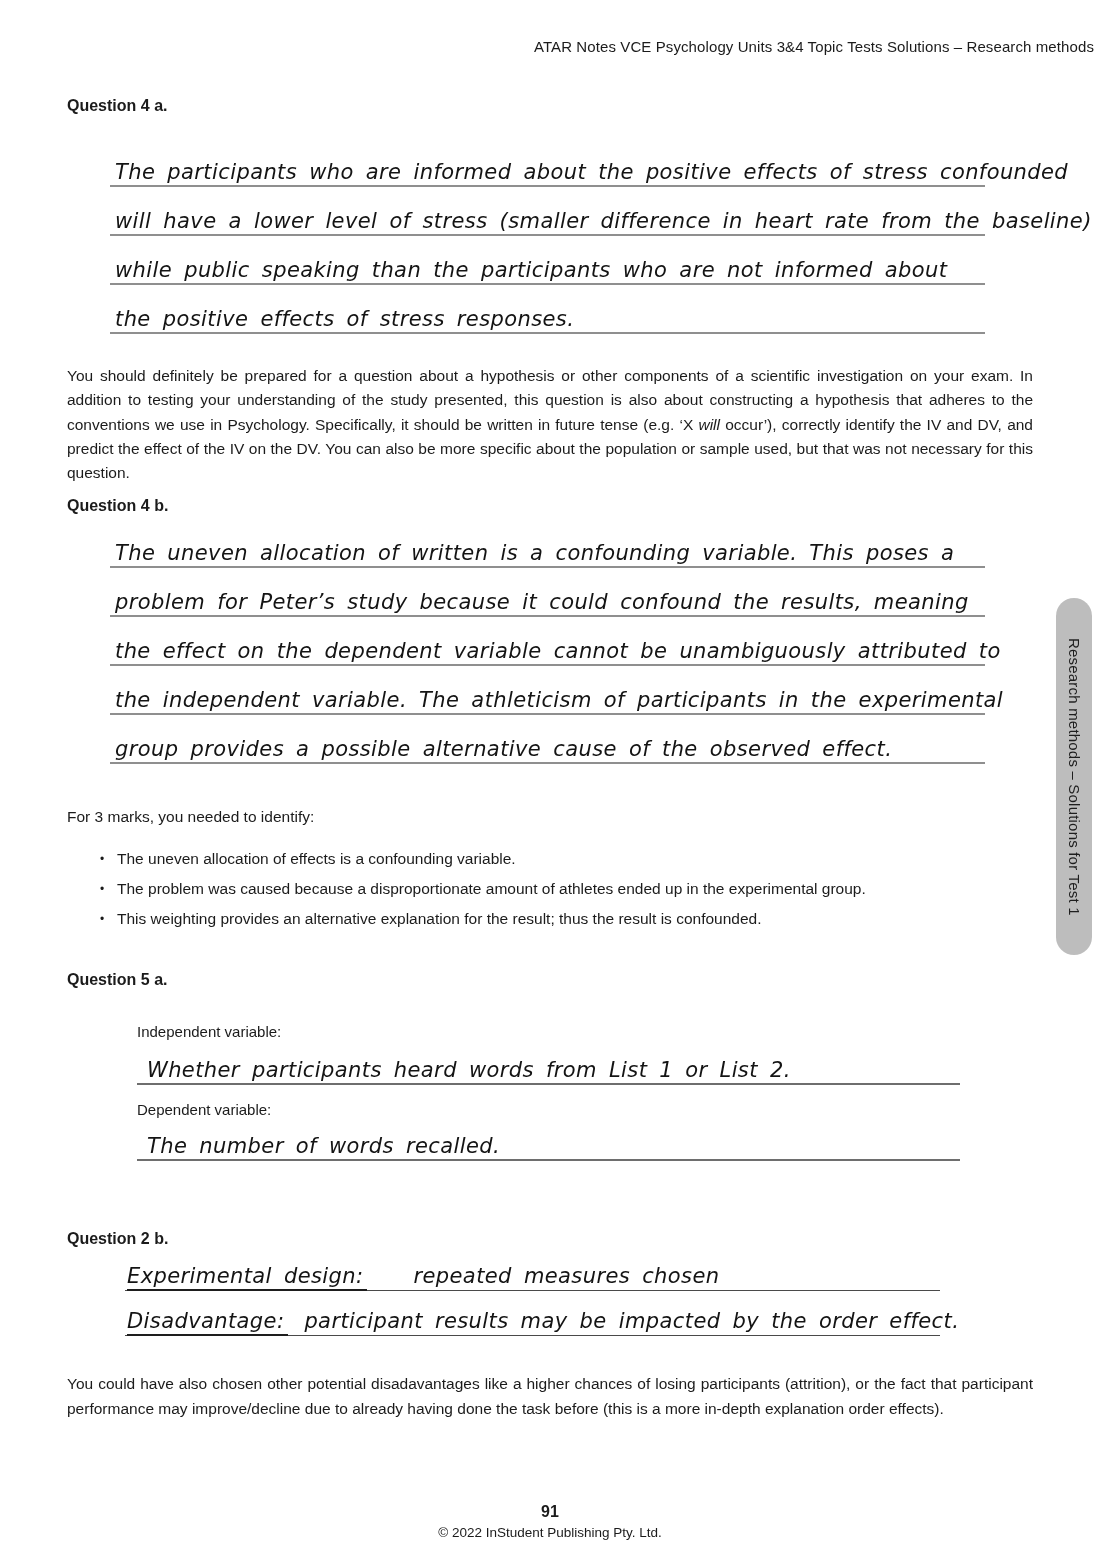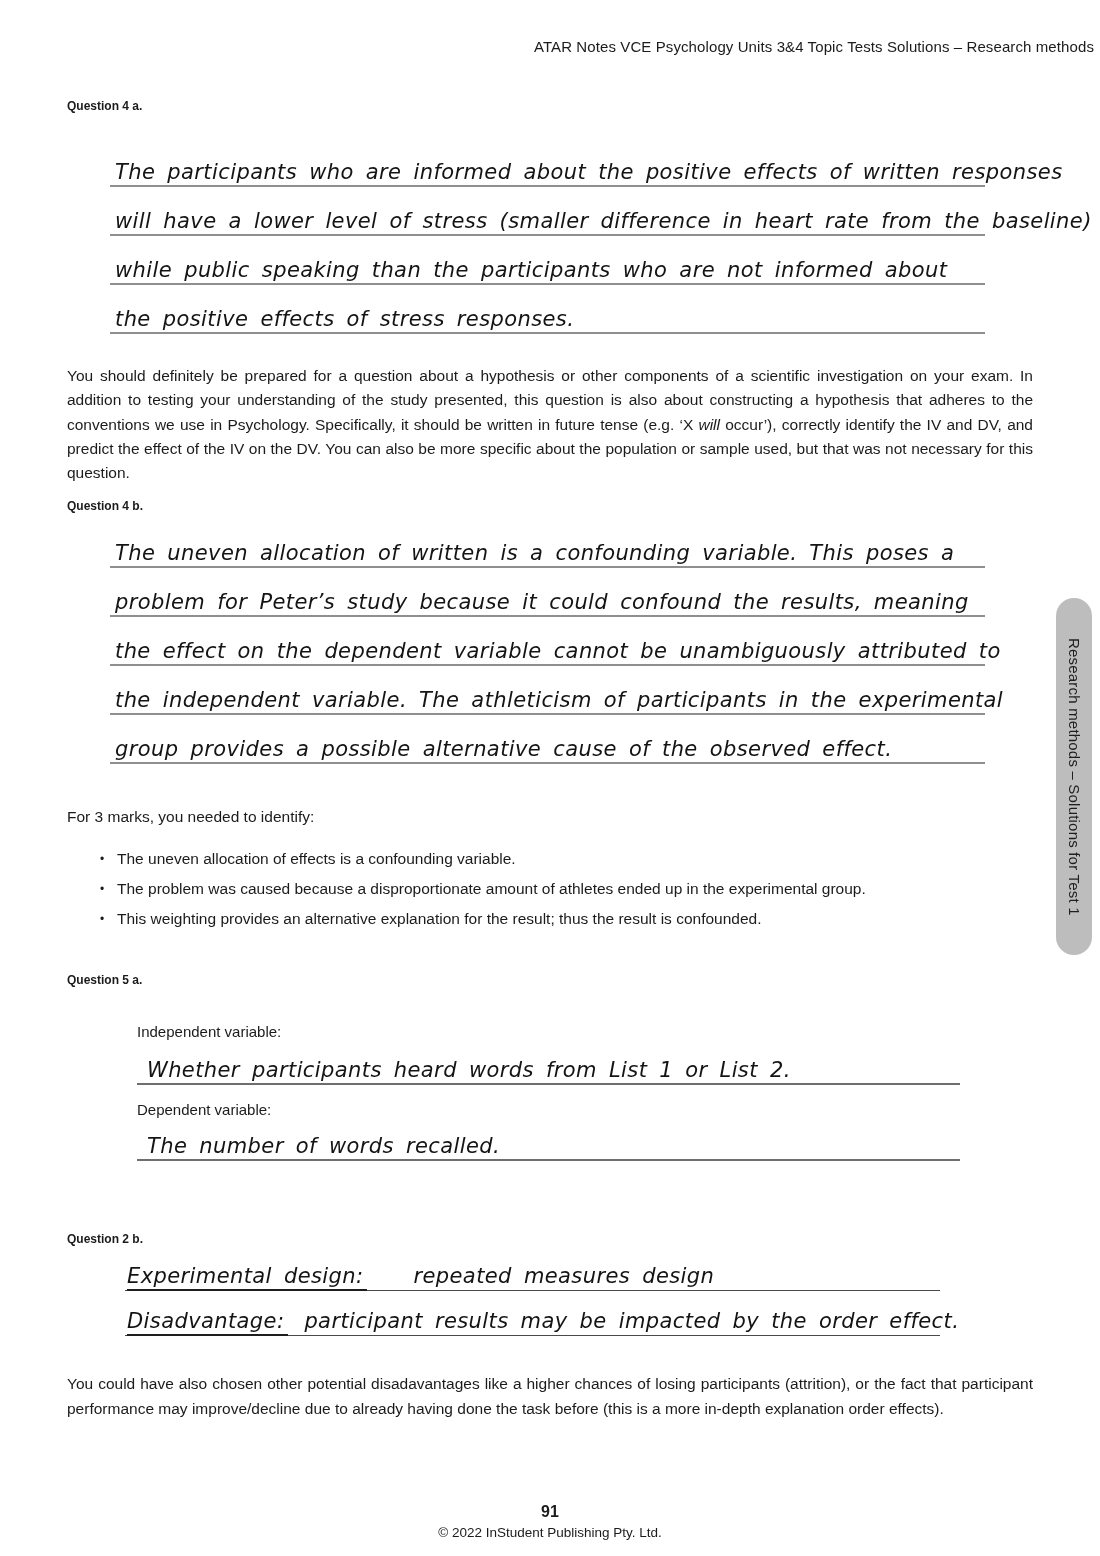--- a/index.html
+++ b/index.html
@@ -10,21 +10,21 @@
     color: #1b1b1b;
     position: relative;
     overflow: hidden;
   }
   .header {
     position: absolute; top: 38px; right: 6px;
     font-size: 15px; letter-spacing: 0.1px;
   }
   .content { margin: 0 67px; padding-top: 97px; width: 966px; }
   .qheading {
-    font-size: 12px; font-weight: bold; margin: 0; line-height: 18px;
+    font-size: 16px; font-weight: bold; margin: 0; line-height: 18px;
   }
   
   .hw {
     font-family: "DejaVu Sans", sans-serif;
     font-style: italic;
     font-size: 21px;
     letter-spacing: 0.4px;
     word-spacing: 5px;
     color: #141414;
     white-space: nowrap;
@@ -83,21 +83,21 @@
 <div class="header">
   <span>ATAR Notes VCE Psychology Units 3&amp;4 Topic Tests Solutions – Research methods</span>
 </div>
 
 <div class="content">
 
   <h2 class="qheading">Question 4 a.</h2>
 
   <div class="hw-block hw-block-4a">
     <div class="hw-line">
-        <span class="hw">The participants who are informed about the positive effects of written responses</span>
+        <span class="hw">The participants who are informed about the positive effects of stress confounded</span>
       </div>
     <div class="hw-line">
         <span class="hw">will have a lower level of stress (smaller difference in heart rate from the baseline)</span>
       </div>
     <div class="hw-line">
         <span class="hw">while public speaking than the participants who are not informed about</span>
       </div>
     <div class="hw-line">
         <span class="hw">the positive effects of stress responses.</span>
       </div>
@@ -152,21 +152,21 @@
     <div class="field-label dv-label">Dependent variable:</div>
     <div class="answer-line dv-line">
         <span class="hw">The number of words recalled.</span>
       </div>
   </div>
 
   <h2 class="qheading q5b-heading">Question 2 b.</h2>
 
   <div class="q5b-block">
     <div class="q5b-line q5b-line1">
-      <span class="hw-wrap"><span class="hw hw-label">Experimental design:</span><span class="hw gap-wide">repeated measures design</span></span>
+      <span class="hw-wrap"><span class="hw hw-label">Experimental design:</span><span class="hw gap-wide">repeated measures chosen</span></span>
     </div>
     <div class="q5b-line q5b-line2">
       <span class="hw-wrap"><span class="hw hw-label">Disadvantage:</span><span class="hw gap-narrow">participant results may be impacted by the order effect.</span></span>
     </div>
   </div>
 
   <p class="body-text second">You could have also chosen other potential disadavantages like a higher chances of losing participants (attrition), or the fact that participant performance may improve/decline due to already having done the task before (this is a more in-depth explanation order effects).</p>
 
 </div>
 

